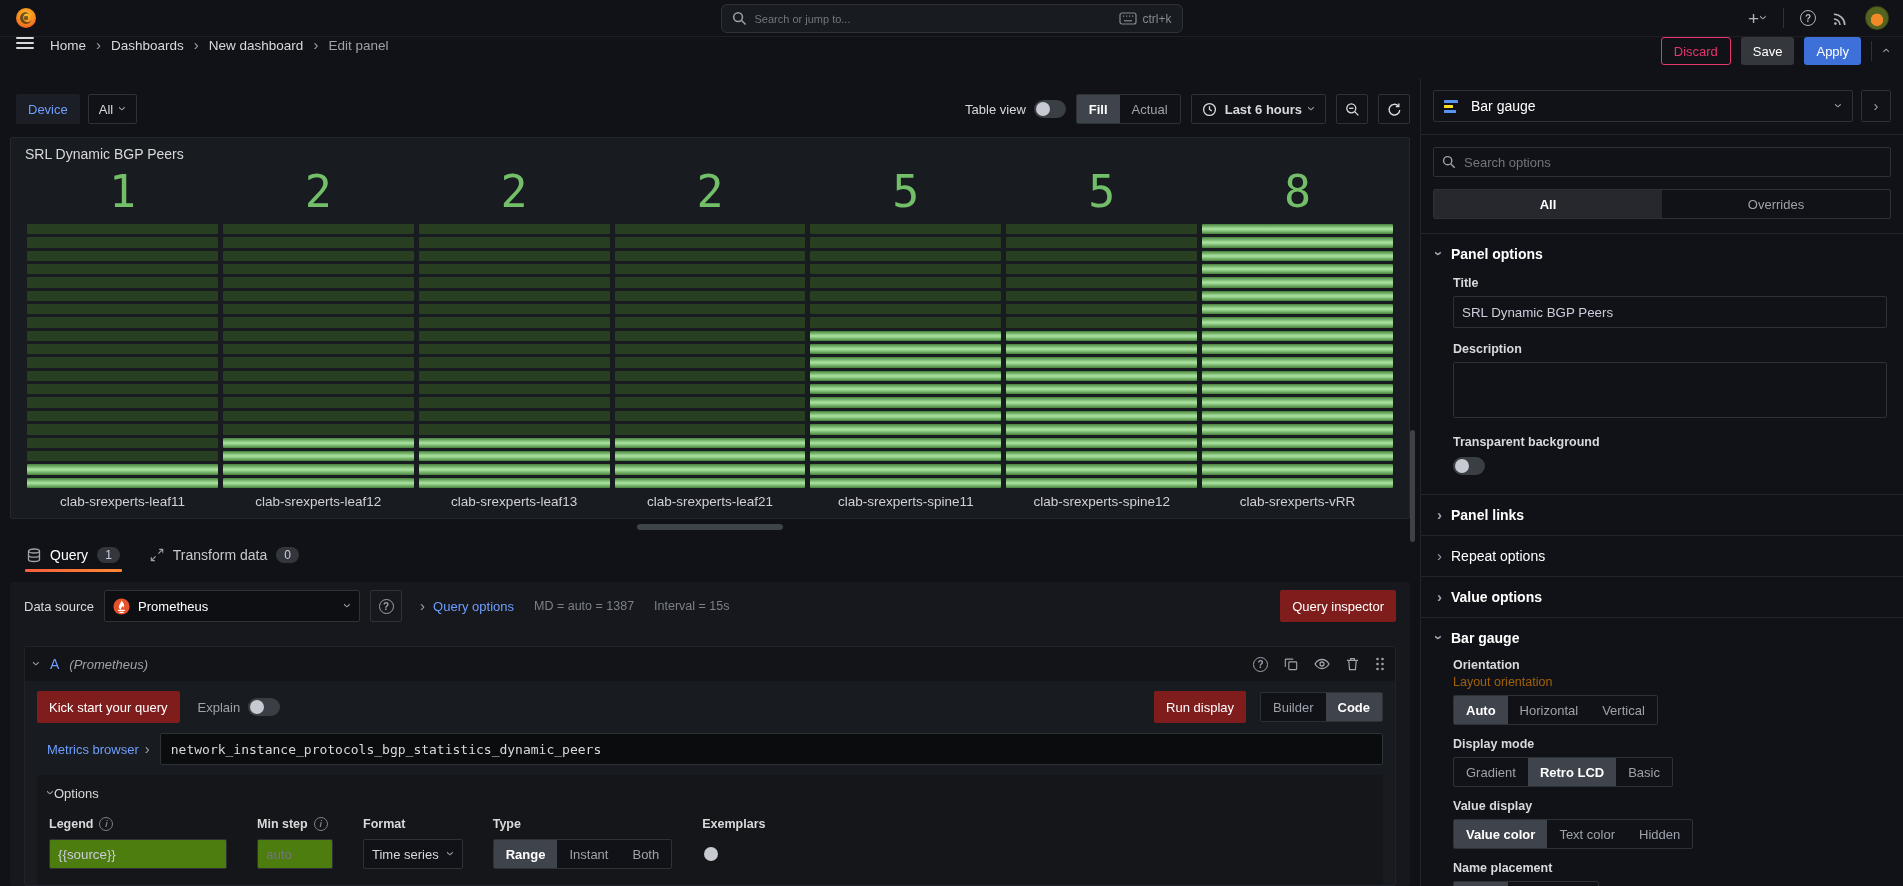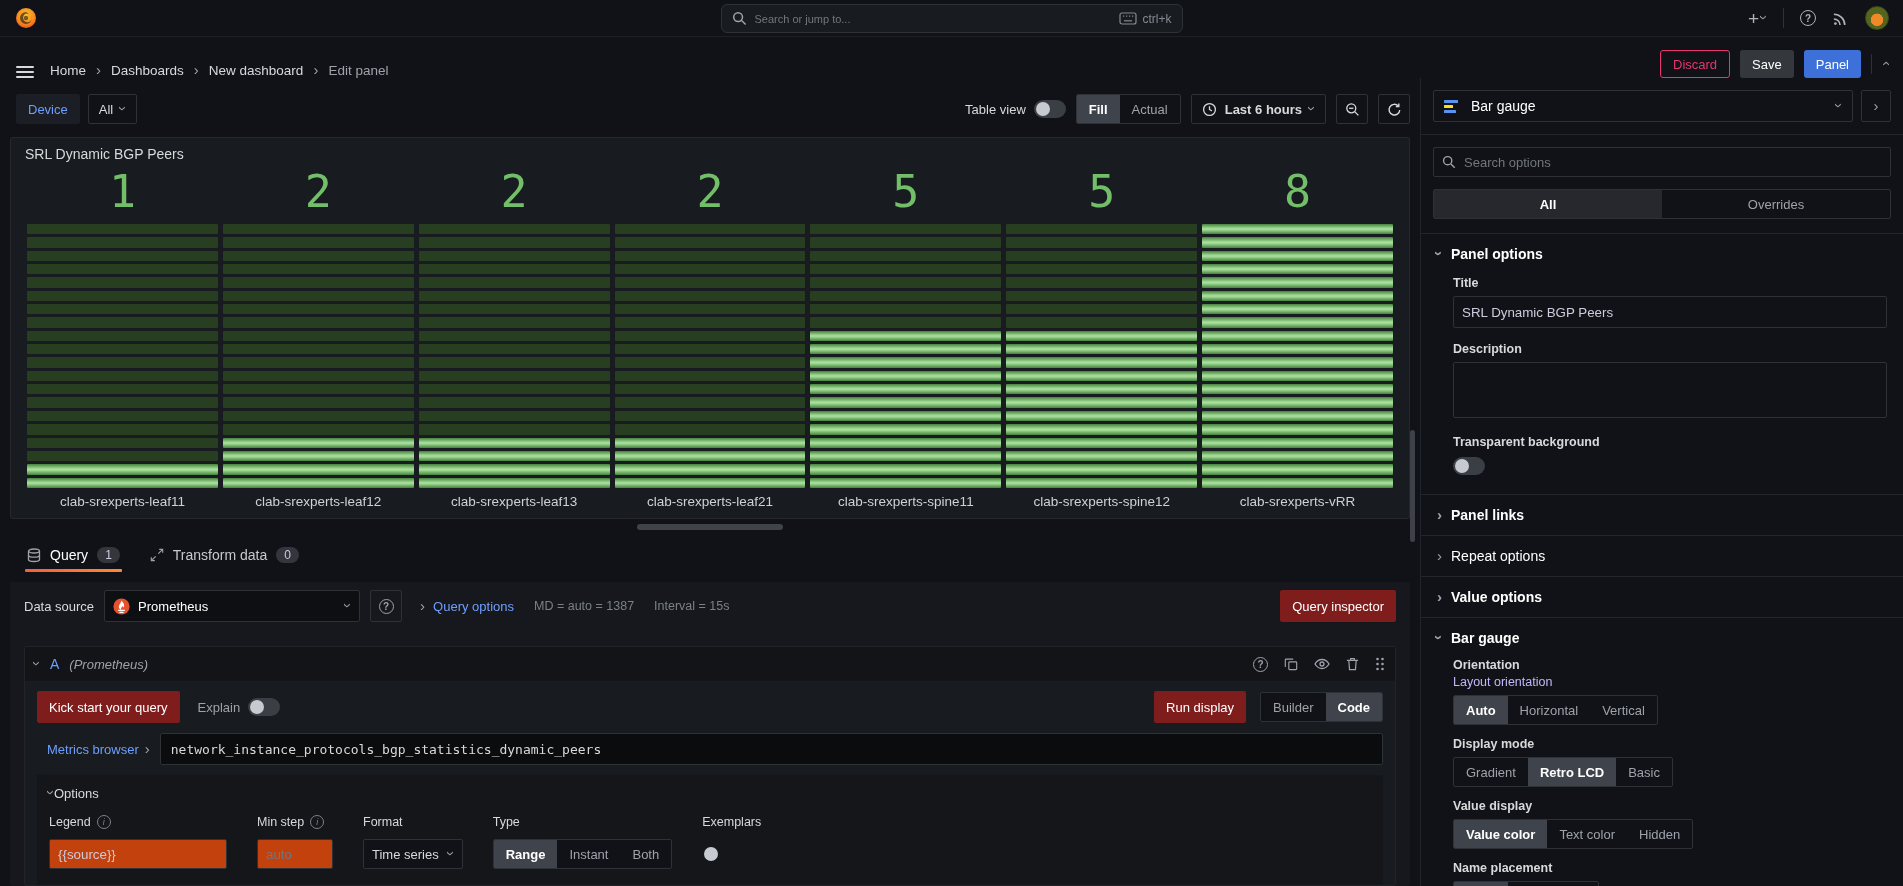--- a/index.html
+++ b/index.html
@@ -18,21 +18,21 @@
 
 .topnav{height:37px;display:flex;align-items:center;padding:0 14px;border-bottom:1px solid #1d1f24;position:relative}
 .searchbox{position:absolute;left:50%;top:4px;transform:translateX(-50%);width:462px;height:29px;background:#181b1f;border:1px solid #2e3136;border-radius:6px;display:flex;align-items:center;padding:0 10px;gap:8px}
 .searchbox input{flex:1;background:none;border:none;outline:none;color:#ccccdc;font-size:11px}
 .kbd-hint{display:flex;align-items:center;gap:5px;color:#868b93;font-size:12px}
 .nav-right{margin-left:auto;display:flex;align-items:center;gap:16px}
 .icon-btn{color:#aeb3bb;display:flex;align-items:center;gap:3px;cursor:pointer;font-size:17px}
 .vdiv{width:1px;height:20px;background:#2c3235}
 .avatar{width:24px;height:24px;border-radius:50%;background:radial-gradient(circle at 50% 58%,#f08a28 0 36%,#55651f 38%);border:1px solid #3a4a16}
 
-.crumbbar{height:41px;display:flex;align-items:flex-end;padding:0 16px;gap:16px}
+.crumbbar{height:41px;display:flex;align-items:flex-start;padding:0 16px;gap:16px}
 .hamburger{width:18px;display:flex;flex-direction:column;gap:3px;cursor:pointer}
 .hamburger i{height:2px;background:#d8d9da;border-radius:1px}
 .crumbs{display:flex;align-items:center;gap:10px;font-size:13.5px;color:#d8d9da}
 .crumb{cursor:pointer}
 .crumb.last{color:#9da2ab;cursor:default}
 .crumb-actions{margin-left:auto;display:flex;align-items:center;gap:10px}
 .btn{height:28px;padding:0 12px;border-radius:3px;display:inline-flex;align-items:center;font-size:13px;cursor:pointer;white-space:nowrap}
 .btn-discard{border:1px solid #e8356d;color:#e8356d;background:transparent}
 .btn-save{background:#34373c;color:#fff}
 .btn-apply{background:#3d71d9;color:#fff}
@@ -91,40 +91,40 @@
 .qbody{background:#181b1f;padding:10px 12px 0}
 .kick-row{display:flex;align-items:center}
 .explain{display:flex;align-items:center;gap:8px;margin-left:18px;color:#9da2ab}
 .kick-right{margin-left:auto;display:flex;align-items:center;gap:14px}
 .metrics-row{display:flex;align-items:center;margin-top:10px}
 .metrics-btn{display:flex;align-items:center;gap:6px;padding:0 10px;height:32px;color:#6e9fff;cursor:pointer;white-space:nowrap}
 .code-input{flex:1;height:32px;background:#0b0c0e;border:1px solid #2c3235;border-radius:2px;color:#d8d9da;font-family:"DejaVu Sans Mono",monospace;font-size:13px;padding:0 10px;outline:none}
 .options-block{margin-top:10px;background:#141619;padding:10px 12px 16px;border-radius:2px}
 .opt-head{display:flex;align-items:center;color:#d8d9da;cursor:pointer}
 .opt-fields{display:flex;gap:30px;margin-top:14px;align-items:flex-start}
-.ofield .olabel{display:flex;align-items:flex-start;gap:6px;font-size:12.5px;font-weight:400;color:#d8d9da;height:18px}
+.ofield .olabel{display:flex;align-items:center;gap:6px;font-size:12.5px;font-weight:700;color:#d8d9da;height:18px}
 .ofield .octl{margin-top:6px}
-.finput{height:30px;background:#c2410c;border:1px solid #2c3235;border-radius:2px;color:#ccccdc;padding:0 8px;outline:none}
+.finput{height:30px;background:#4d7c0f;border:1px solid #2c3235;border-radius:2px;color:#ccccdc;padding:0 8px;outline:none}
 .fselect{height:30px;background:#111217;border:1px solid #2c3235;border-radius:2px;color:#d8d9da;padding:0 8px;display:inline-flex;align-items:center;gap:10px;cursor:pointer}
 
 .viz-row{display:flex;gap:8px;padding:12px;border-bottom:1px solid #22252b}
 .viz-select{flex:1;height:32px;border:1px solid #2c3235;border-radius:2px;display:flex;align-items:center;gap:9px;padding:0 10px;background:#111217;cursor:pointer}
 .viz-name{color:#fff;font-size:14px}
 .viz-select .chev{margin-left:auto}
 .viz-collapse{width:30px;height:32px;border:1px solid #2c3235;border-radius:2px;display:flex;align-items:center;justify-content:center;cursor:pointer}
 .side-search{margin:12px;height:30px;border:1px solid #2c3235;border-radius:2px;display:flex;align-items:center;gap:8px;padding:0 8px}
 .side-search input{flex:1;background:none;border:none;outline:none;color:#ccccdc;font-size:13px}
 .side-tabs{margin:0 12px 14px;display:flex;border:1px solid #2c3235;border-radius:2px;height:30px;overflow:hidden}
 .side-tabs>div{flex:1;display:flex;align-items:center;justify-content:center;color:#9da2ab;cursor:pointer}
 .side-tabs>div.active{background:#26282e;color:#fff;font-weight:700}
 .sect{border-top:1px solid #22252b;padding:12px 16px 16px}
 .sect-head{display:flex;align-items:center;gap:9px;color:#fff;font-weight:700;font-size:14px;cursor:pointer}
 .sect-body{padding-left:16px}
 .flabel{margin-top:14px;font-size:12.5px;font-weight:700;color:#d8d9da}
-.fdesc{font-size:12.5px;color:#c4b5fd;margin-top:3px}
+.fdesc{font-size:12.5px;color:#a16207;margin-top:3px}
 .side-input{margin-top:6px;width:100%;height:32px;background:#111217;border:1px solid #2c3235;border-radius:2px;color:#ccccdc;padding:0 8px;outline:none}
 .side-area{margin-top:6px;width:100%;height:56px;background:#111217;border:1px solid #2c3235;border-radius:2px;color:#ccccdc;padding:6px 8px;outline:none;resize:none}
 .mt8{margin-top:8px}.mt6{margin-top:6px}
 .scroll-thumb{position:absolute;right:5px;top:352px;width:5px;height:112px;border-radius:3px;background:#3e4248}
 </style>
 </head>
 <body>
 
 <div class="topnav">
   <span>
@@ -195,21 +195,21 @@
     <span class="chev"></span>
     <span class="crumb">Dashboards</span>
     <span class="chev"></span>
     <span class="crumb">New dashboard</span>
     <span class="chev"></span>
     <span class="crumb last">Edit panel</span>
   </div>
   <div class="crumb-actions">
     <span class="btn btn-discard">Discard</span>
     <span class="btn btn-save">Save</span>
-    <span class="btn btn-apply">Panel</span>
+    <span class="btn btn-apply">Apply</span>
     <span class="vdiv"></span>
     <span class="chev up"></span>
   </div>
 </div>
 
 <div class="content">
   <div class="main">
 
     <div class="ptoolbar">
       <div class="varbox">

